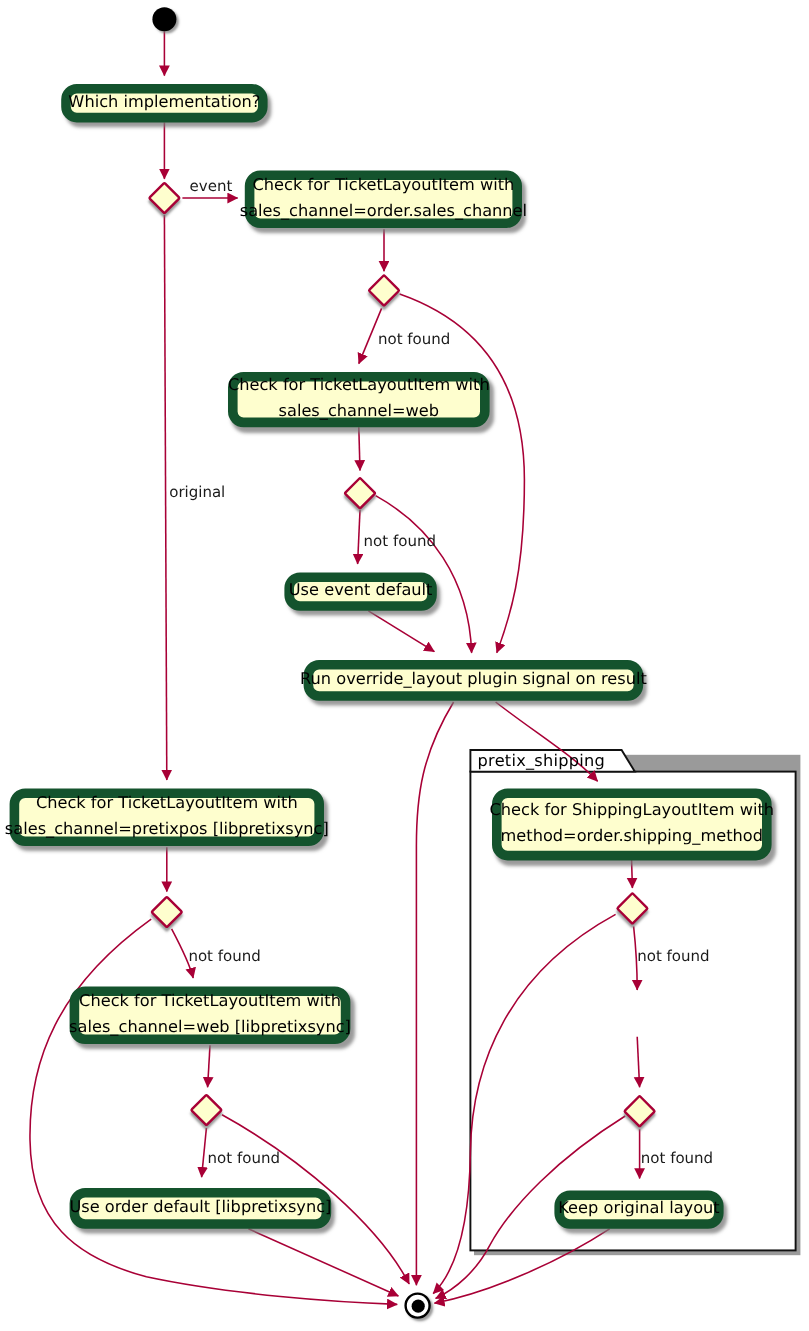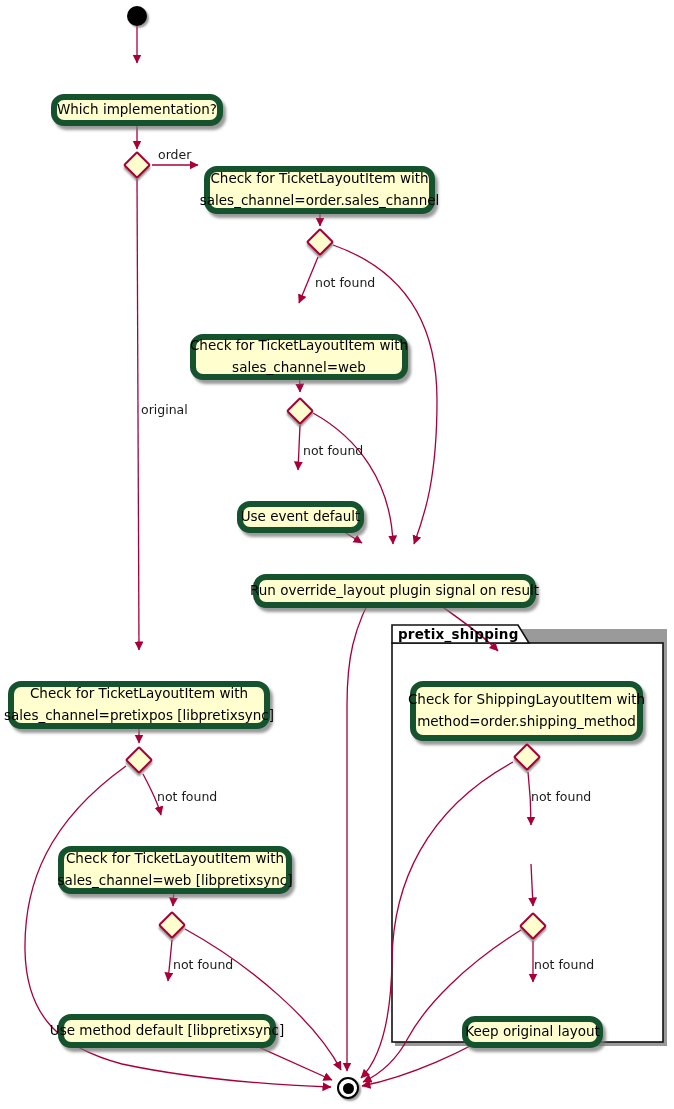--- a/index.html
+++ b/index.html
@@ -3,44 +3,44 @@
 <meta charset="utf-8">
 <style>
   html,body{margin:0;padding:0;background:#fff;}
   #canvas{
     position:relative;width:674px;height:1109px;background:#ffffff;overflow:hidden;
     font-family:"DejaVu Sans","Liberation Sans",sans-serif;color:#000;
   }
   #edges{position:absolute;left:0;top:0;width:674px;height:1109px;}
   .action{
     position:absolute;box-sizing:border-box;
-    background:#fefece;border:6px solid #14532d;border-radius:13px;
+    background:#fefece;border:8px solid #14532d;border-radius:13px;
     box-shadow:3px 4px 3px rgba(120,120,120,0.75);
     display:flex;align-items:center;justify-content:center;text-align:center;
-    font-size:13.5px;line-height:1.6;white-space:pre;margin-top:24px;
+    font-size:13.5px;line-height:1.6;white-space:pre;
   }
   .diamond{
     position:absolute;width:20px;height:20px;box-sizing:border-box;
     background:#fefece;border:2px solid #a80036;border-radius:2px;
     transform:rotate(45deg);
     box-shadow:2px 2px 2px rgba(120,120,120,0.75);
   }
   .start-node{
     position:absolute;left:127px;top:6px;width:20px;height:20px;border-radius:50%;
     background:#000;box-shadow:2px 2px 2px rgba(120,120,120,0.75);
   }
   .end-node{
     position:absolute;left:337px;top:1077px;width:22px;height:22px;box-sizing:border-box;
     border-radius:50%;border:2px solid #000;background:#fff;
     display:flex;align-items:center;justify-content:center;
     box-shadow:2px 2px 2px rgba(120,120,120,0.75);
   }
   .end-dot{width:11px;height:11px;border-radius:50%;background:#000;}
   .elabel{position:absolute;font-size:12.5px;white-space:nowrap;color:#1a1a1a;}
-  .plabel{position:absolute;left:398px;top:626px;font-weight:bold;font-size:13.5px;letter-spacing:0.2px;}
+  .plabel{position:absolute;left:398px;top:626px;font-weight:normal;font-size:13.5px;letter-spacing:0.2px;}
 </style>
 </head>
 <body>
 
 <div id="canvas">
 
   <svg id="edges" viewBox="0 0 674 1109" xmlns="http://www.w3.org/2000/svg">
     <defs>
       <marker id="arr" markerUnits="userSpaceOnUse" markerWidth="12" markerHeight="12" refX="8.5" refY="4.5" orient="auto">
         <path d="M0,0 L9,4.5 L0,9 Z" fill="#a80036"></path>
@@ -107,39 +107,39 @@
   <div class="action" style="left:8px;top:657px;width:262px;height:48px">Check for TicketLayoutItem with
 sales_channel=pretixpos [libpretixsync]</div>
 
   <div class="diamond" style="left:129px;top:750px"></div>
 
   <div class="action" style="left:58px;top:822px;width:234px;height:48px">Check for TicketLayoutItem with
 sales_channel=web [libpretixsync]</div>
 
   <div class="diamond" style="left:162px;top:915px"></div>
 
-  <div class="action" style="left:58px;top:990px;width:218px;height:34px">Use method default [libpretixsync]</div>
+  <div class="action" style="left:58px;top:990px;width:218px;height:34px">Use order default [libpretixsync]</div>
 
   <span class="plabel">pretix_shipping</span>
 
   <div class="action" style="left:410px;top:657px;width:233px;height:60px">Check for ShippingLayoutItem with
 method=order.shipping_method</div>
 
   <div class="diamond" style="left:517px;top:747px"></div>
 
 
   <div class="diamond" style="left:523px;top:916px"></div>
 
   <div class="action" style="left:462px;top:992px;width:141px;height:32px">Keep original layout</div>
 
   <div class="end-node">
     <div class="end-dot"></div>
   </div>
 
-  <span class="elabel" style="left:158px;top:147px">order</span>
+  <span class="elabel" style="left:158px;top:147px">event</span>
   <span class="elabel" style="left:141px;top:402px">original</span>
   <span class="elabel" style="left:315px;top:275px">not found</span>
   <span class="elabel" style="left:303px;top:443px">not found</span>
   <span class="elabel" style="left:157px;top:789px">not found</span>
   <span class="elabel" style="left:173px;top:957px">not found</span>
   <span class="elabel" style="left:531px;top:789px">not found</span>
   <span class="elabel" style="left:534px;top:957px">not found</span>
 
 </div>
 

